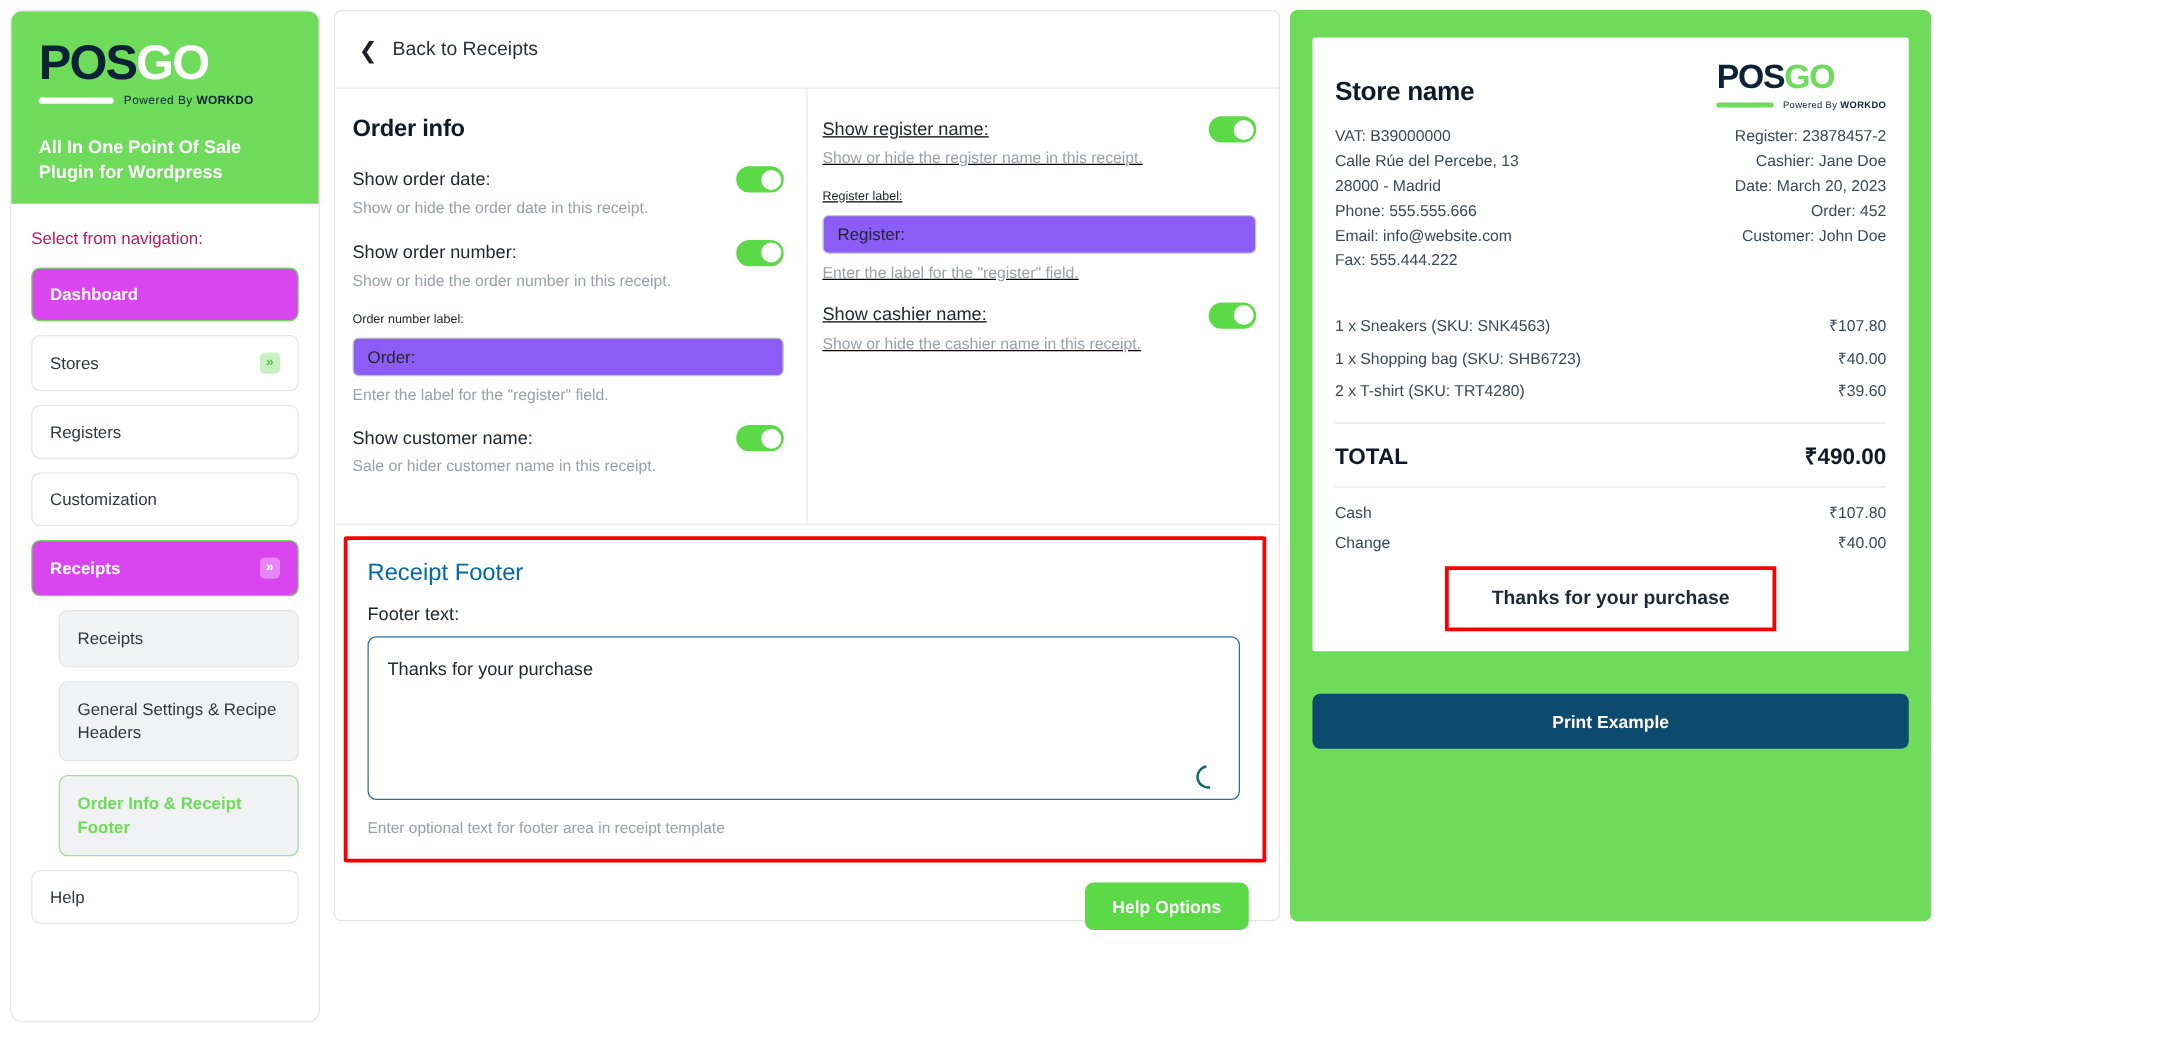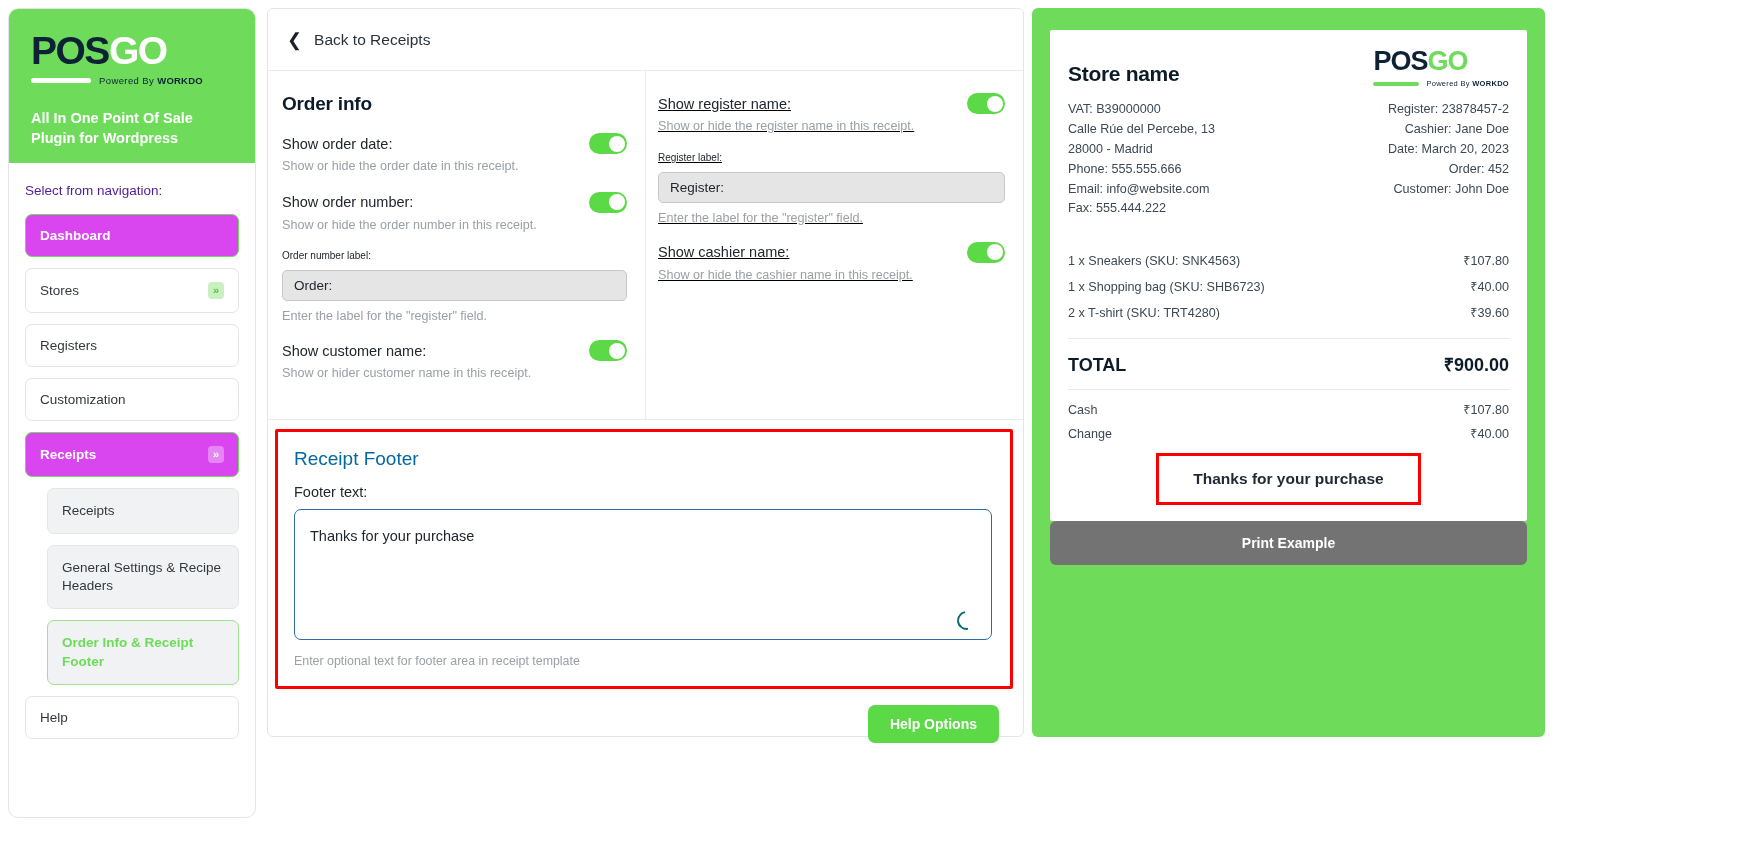--- a/index.html
+++ b/index.html
@@ -37,21 +37,21 @@
   .logo-bar { width: 60px; height: 5px; background: #ffffff; border-radius: 3px; }
   .logo-powered {
     font-size: 9.5px; color: #0d2235; letter-spacing: .4px; font-weight: 500;
   }
   .logo-powered b { font-weight: 800; letter-spacing: .2px; }
   .brand-tag {
     margin-top: 16px; color: #ffffff; font-size: 14.5px;
     font-weight: 700; line-height: 1.35;
   }
   .nav { padding: 20px 16px 16px 16px; }
-  .nav-heading { font-size: 13.5px; color: #4c1d95; margin-bottom: 16px; }
+  .nav-heading { font-size: 13.5px; color: #be185d; margin-bottom: 16px; }
   .nav-item {
     display: flex; align-items: center; justify-content: space-between;
     border: 1px solid #e3e5e8; border-radius: 7px;
     padding: 13px 14px; margin-bottom: 11px;
     font-size: 13.5px; color: #33383e; background: #fff;
     cursor: pointer;
   }
   .nav-item.active {
     background: #d946ef; border-color: #6edb5b; color: #ffffff; font-weight: 700;
   }
@@ -92,21 +92,21 @@
   .row {
     display: flex; align-items: center; justify-content: space-between;
     margin-bottom: 4px;
   }
   .row-label { font-size: 14.5px; color: #22272d; }
   .row-hint { font-size: 12.6px; color: #9aa0a6; margin-bottom: 16px; line-height: 1.4; }
   .field-label { font-size: 10px; color: #22272d; margin-bottom: 9px; }
   .text-input {
     width: 100%; height: 31px; border: 1px solid #c4c8cc; border-radius: 5px;
     font-size: 13.5px; color: #22272d; padding: 0 11px;
-    font-family: "Liberation Sans", sans-serif; background: #e5e5e5;
+    font-family: "Liberation Sans", sans-serif; background: #8b5cf6;
   }
   .field-hint { font-size: 12.6px; color: #9aa0a6; margin-top: 8px; margin-bottom: 17px; }
 
   .toggle {
     width: 38px; height: 21px; border-radius: 11px; background: #5cd946;
     position: relative; cursor: pointer; flex: 0 0 38px;
   }
   .toggle .knob {
     position: absolute; top: 2.5px; right: 2.5px;
     width: 16px; height: 16px; border-radius: 50%; background: #fff;
@@ -174,21 +174,21 @@
   }
   .total-label { font-size: 18px; font-weight: 800; color: #0d1b28; }
   .total-value { font-size: 18px; font-weight: 800; color: #0d1b28; }
   .pay-row { display: flex; justify-content: space-between; font-size: 12.6px; color: #3c4853; line-height: 1.9; }
   .thanks-wrap { display: flex; justify-content: center; margin-top: 6px; }
   .thanks {
     border: 3px solid #fc0000; padding: 14px 34px;
     font-size: 15.5px; font-weight: 700; color: #1f2933;
   }
   .print-btn {
-    width: 100%; background: #737373; color: #ffffff;
+    width: 100%; margin-top: 34px; background: #0c4a6e; color: #ffffff;
     border: none; border-radius: 6px; padding: 14px 0; font-size: 14px;
     font-weight: 700; cursor: pointer; font-family: "Liberation Sans", sans-serif;
   }
 </style>
 </head>
 <body>
 
 <div class="app">
 
   <aside class="sidebar">
@@ -265,21 +265,21 @@
         <div class="field-label">Order number label:</div>
         <input class="text-input" value="Order:" style="">
         <div class="field-hint">Enter the label for the "register" field.</div>
 
         <div class="row">
           <span class="row-label">Show customer name:</span>
           <span class="toggle">
               <span class="knob"></span>
             </span>
         </div>
-        <div class="row-hint">Show or hider customer name in this receipt.</div>
+        <div class="row-hint">Sale or hider customer name in this receipt.</div>
       </div>
 
       <div class="col-right">
         <div class="row">
           <span class="row-label">Show register name:</span>
           <span class="toggle">
               <span class="knob"></span>
             </span>
         </div>
         <div class="row-hint">Show or hide the register name in this receipt.</div>
@@ -357,21 +357,21 @@
         <div class="item-row">
           <span>2 x T-shirt (SKU: TRT4280)</span>
           <span>₹39.60</span>
         </div>
       </div>
 
       <div class="divider"></div>
 
       <div class="total-row">
         <span class="total-label">TOTAL</span>
-        <span class="total-value">₹900.00</span>
+        <span class="total-value">₹490.00</span>
       </div>
 
       <div class="divider"></div>
 
       <div style="margin-top:9px">
         <div class="pay-row">
           <span>Cash</span>
           <span>₹107.80</span>
         </div>
         <div class="pay-row">

